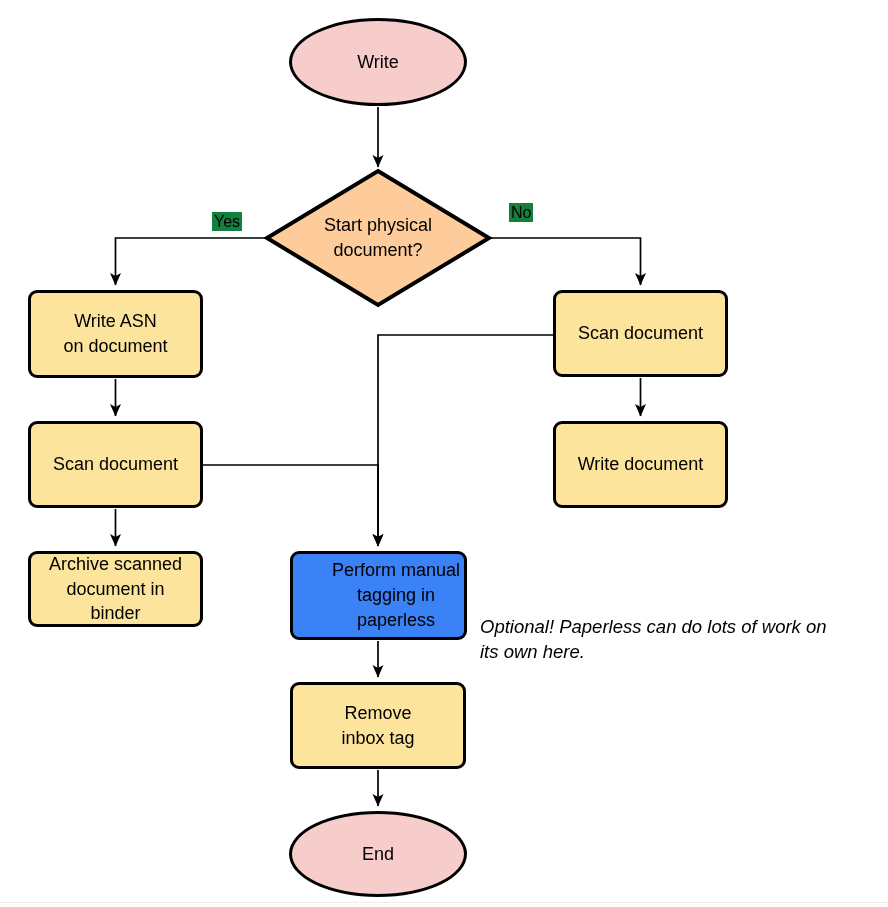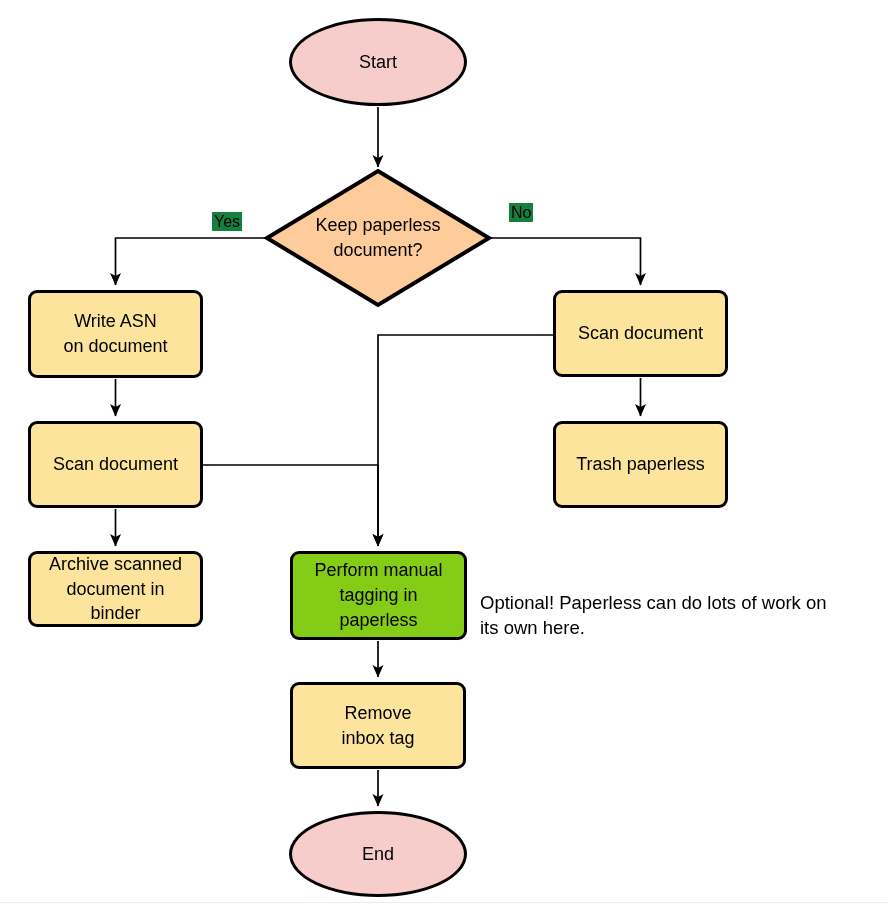--- a/index.html
+++ b/index.html
@@ -57,22 +57,24 @@
   .edge-label {
     position: absolute;
     font-size: 16px;
     line-height: 1.2;
     background: #15803d;
     padding: 0 2px;
   }
   .annotation {
     position: absolute;
     font-size: 18.5px;
+    font-style: italic;
     line-height: 1.36;
     white-space: pre-line;
+    margin-top: 24px;
   }
   .bottom-divider {
     position: absolute;
     left: 0;
     right: 0;
     top: 902px;
     border-top: 1px solid #ededed;
   }
   
   #node-start            { left: 289px; top: 18px;  width: 178px; height: 88px; }
@@ -113,25 +115,25 @@
       <polyline points="378,641 378,677" marker-end="url(#arrow)"></polyline>
       <polyline points="378,770 378,806" marker-end="url(#arrow)"></polyline>
     </g>
 
     <g stroke="#000000">
       <polygon points="378,171 489,238 378,305 267,238" stroke-width="4" stroke-linejoin="miter" fill="#fecc9b"></polygon>
     </g>
   </svg>
 
   <div class="node terminator" id="node-start" style="background-color: rgb(247, 205, 204);">
-    <span class="node-label">Start</span>
+    <span class="node-label">Write</span>
   </div>
 
   <div class="decision-label" id="label-decision">
-    <span class="node-label">Keep paperless
+    <span class="node-label">Start physical
 document?</span>
   </div>
 
   <span class="edge-label" id="edge-label-yes">Yes</span>
   <span class="edge-label" id="edge-label-no">No</span>
 
   <div class="node process" id="node-write-asn" style="background-color: rgb(252, 228, 156); justify-content: center;">
     <span class="node-label">Write ASN
 on document</span>
   </div>
@@ -144,24 +146,24 @@
     <span class="node-label">Archive scanned
 document in
 binder</span>
   </div>
 
   <div class="node process" id="node-scan-right" style="background-color: rgb(252, 228, 156);">
     <span class="node-label">Scan document</span>
   </div>
 
   <div class="node process" id="node-trash" style="background-color: rgb(252, 228, 156);">
-    <span class="node-label">Trash paperless</span>
+    <span class="node-label">Write document</span>
   </div>
 
-  <div class="node process" id="node-perform-tagging" style="background-color: #84cc16;">
+  <div class="node process" id="node-perform-tagging" style="background-color: #3b82f6; justify-content: flex-end;">
     <span class="node-label">Perform manual
 tagging in
 paperless</span>
   </div>
 
   <div class="annotation" id="annotation-note">Optional! Paperless can do lots of work on
 its own here.</div>
 
   <div class="node terminator" id="node-end" style="background-color: rgb(247, 205, 204);">
     <span class="node-label">End</span>

